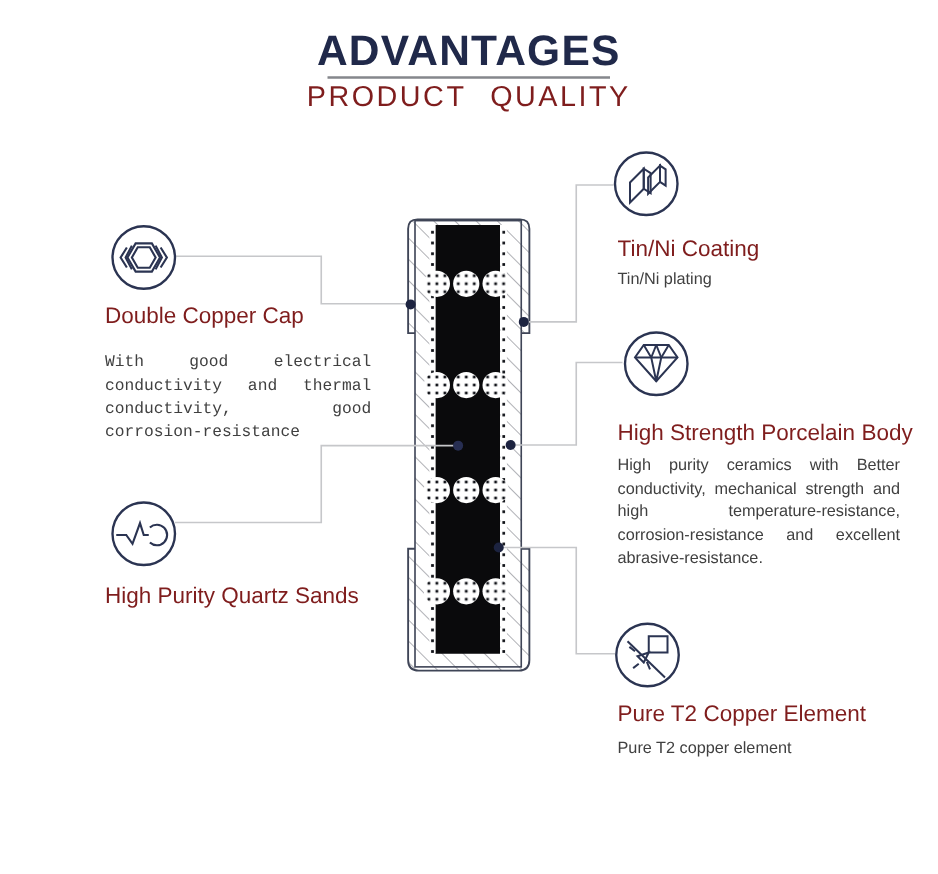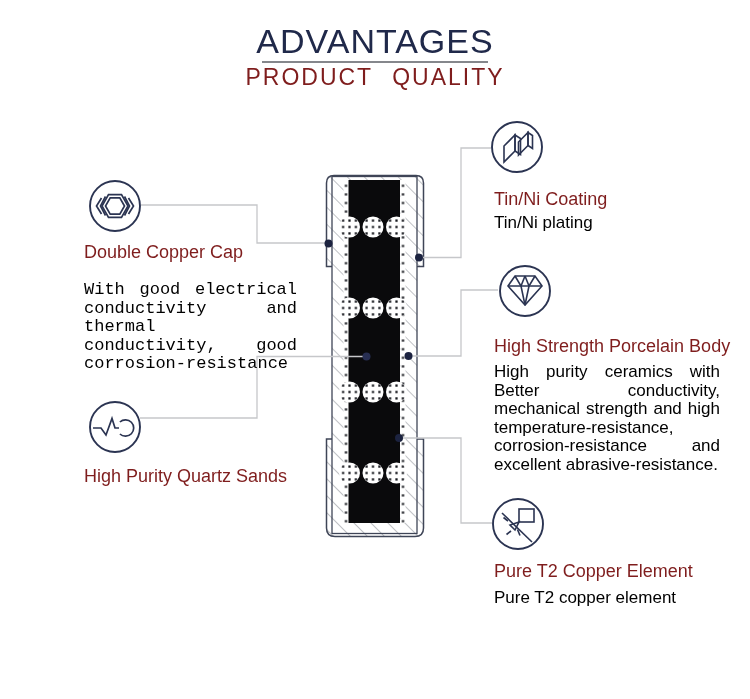--- a/index.html
+++ b/index.html
@@ -4,35 +4,35 @@
 <style>
   html,body{margin:0;padding:0;background:#fff;}
   #canvas{
     position:relative;width:750px;height:699px;background:#ffffff;overflow:hidden;
     font-family:"Liberation Sans", sans-serif;
   }
   .abs{position:absolute;}
   
   .title{
     left:0;top:22px;width:750px;text-align:center;
-    font-size:34px;font-weight:400;letter-spacing:1px;color:#20294a;
+    font-size:34px;font-weight:700;letter-spacing:1px;color:#20294a;
   }
   .title-rule{
     left:262px;top:61px;width:226px;height:2px;background:#85878c;
   }
   .subtitle{
     left:0;top:64px;width:750px;text-align:center;
     font-size:23px;font-weight:300;letter-spacing:2px;word-spacing:11px;color:#7f1d1d;
   }
   
   .feat-title{
     font-size:18px;font-weight:500;color:#7f1d1d;white-space:nowrap;
   }
   .feat-body{
-    font-size:17px;line-height:18.5px;color:#000000;text-align:justify;
+    font-size:13px;line-height:18.5px;color:#404040;text-align:justify;
   }
   .feat-body.single{text-align:left;}
   .icon-badge{width:54px;height:54px;}
   svg{display:block;}
 </style>
 </head>
 <body>
 
 <div id="canvas">
 

